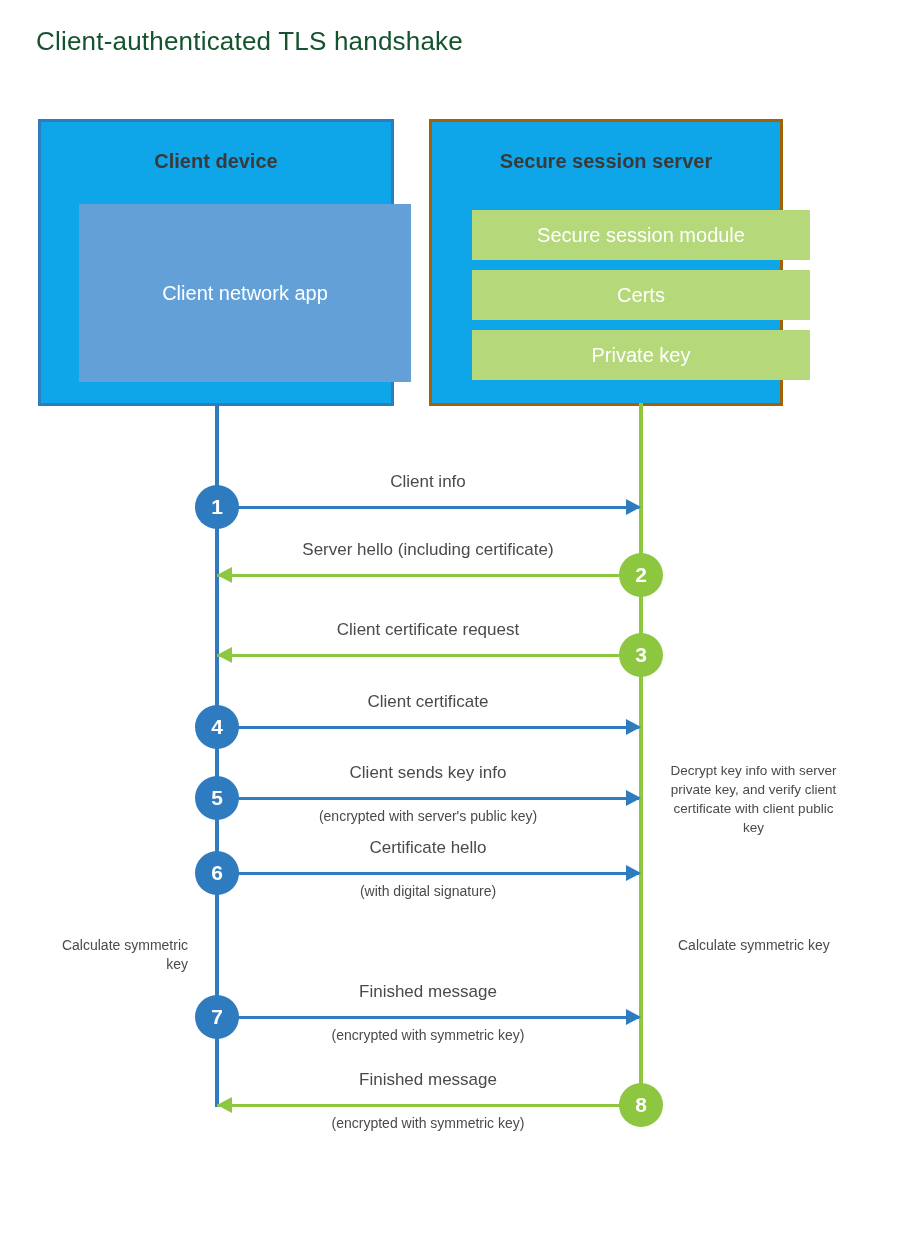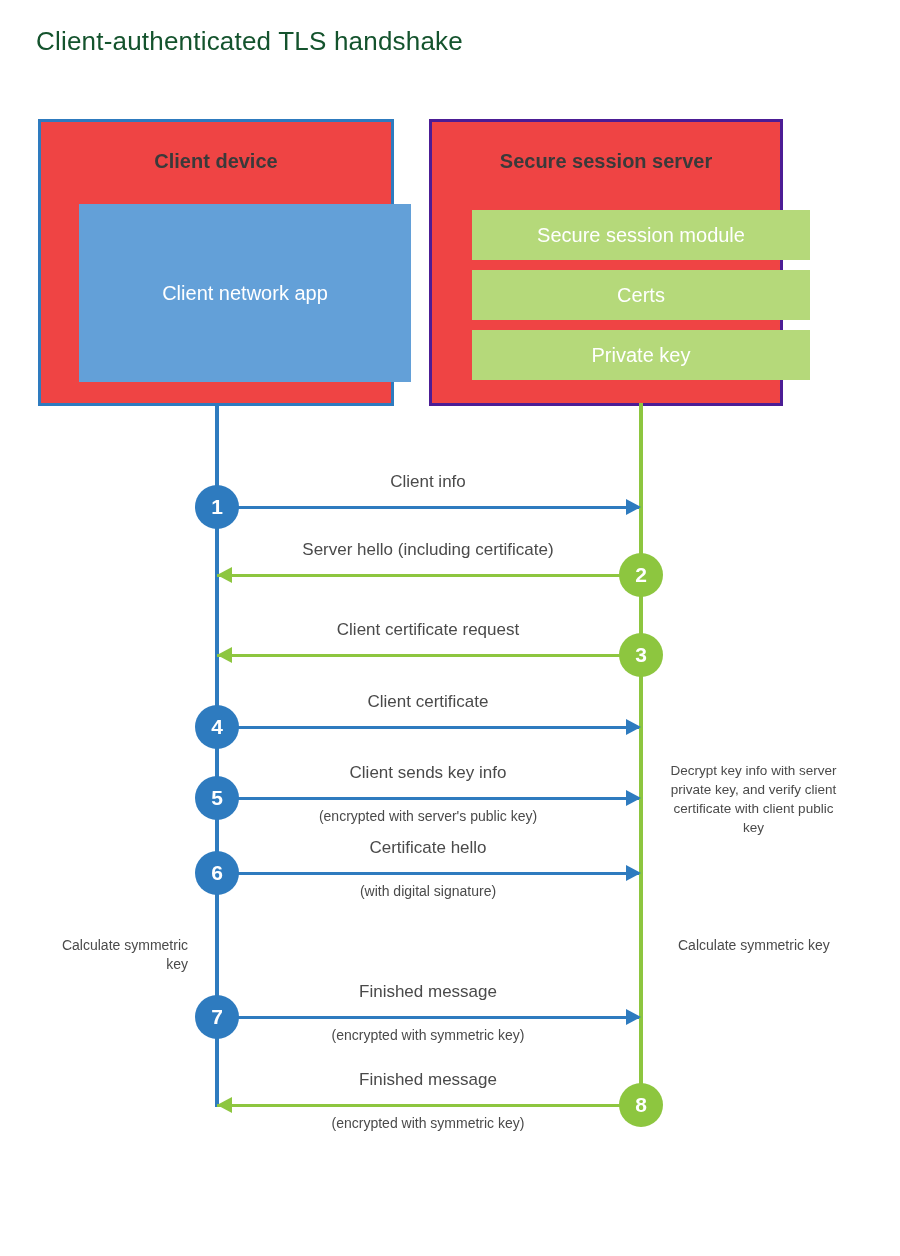--- a/index.html
+++ b/index.html
@@ -22,31 +22,31 @@
     font-size: 26px;
     font-weight: 400;
     color: #14532d;
     letter-spacing: 0.2px;
     white-space: nowrap;
   }
 
   
   .actor-box {
     position: absolute;
-    background: #ef4444;
+    background: #0ea5e9;
   }
   #client-box {
     left: 38px; top: 119px;
     width: 356px; height: 287px;
     border: 3px solid #2E7BBF;
   }
   #server-box {
     left: 429px; top: 119px;
     width: 354px; height: 287px;
-    border: 3px solid #4c1d95;
+    border: 3px solid #a16207;
   }
   .actor-title {
     text-align: center;
     font-size: 20px;
     font-weight: bold;
     color: #3a3a3a;
     margin-top: 28px;
   }
 
   

